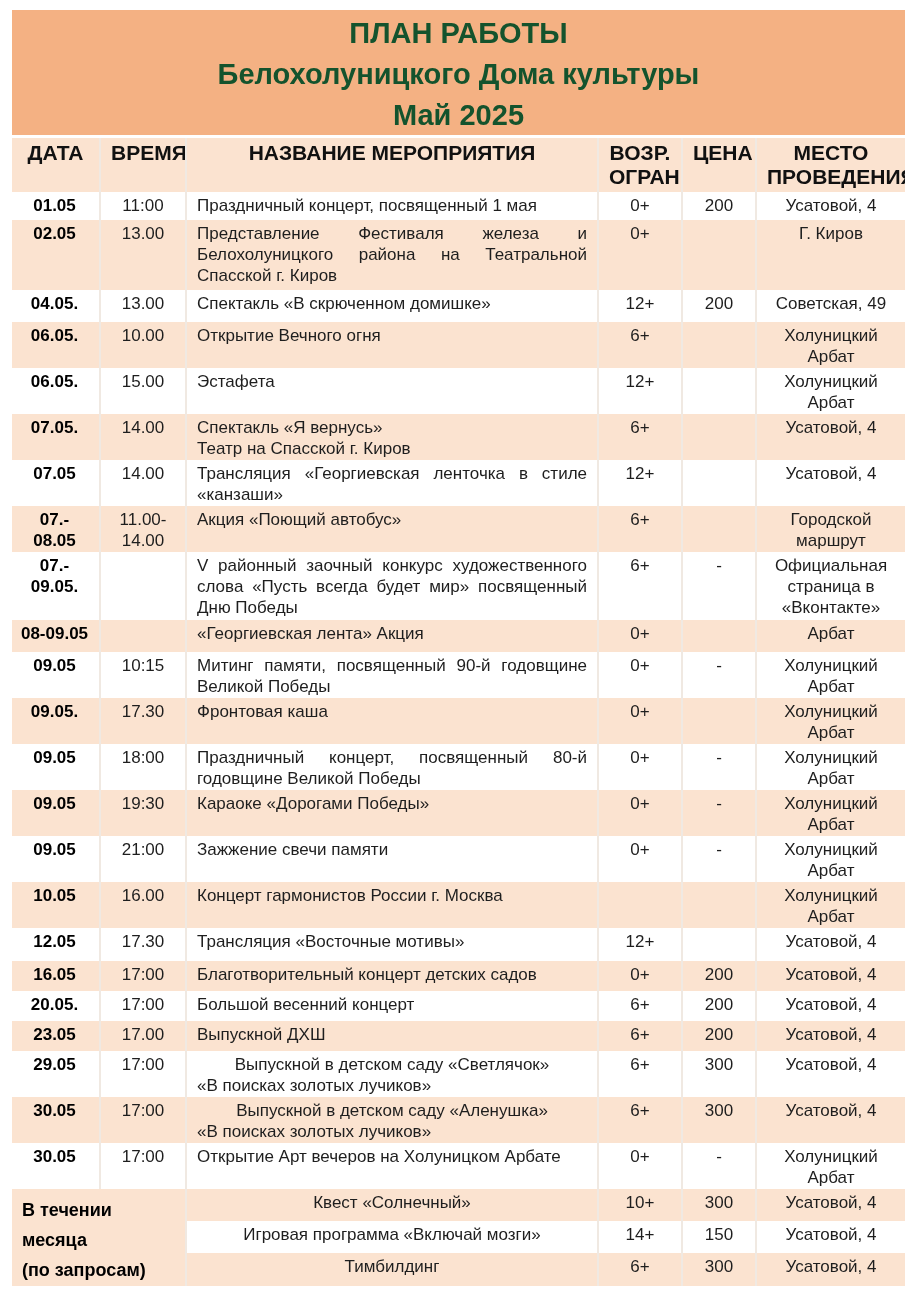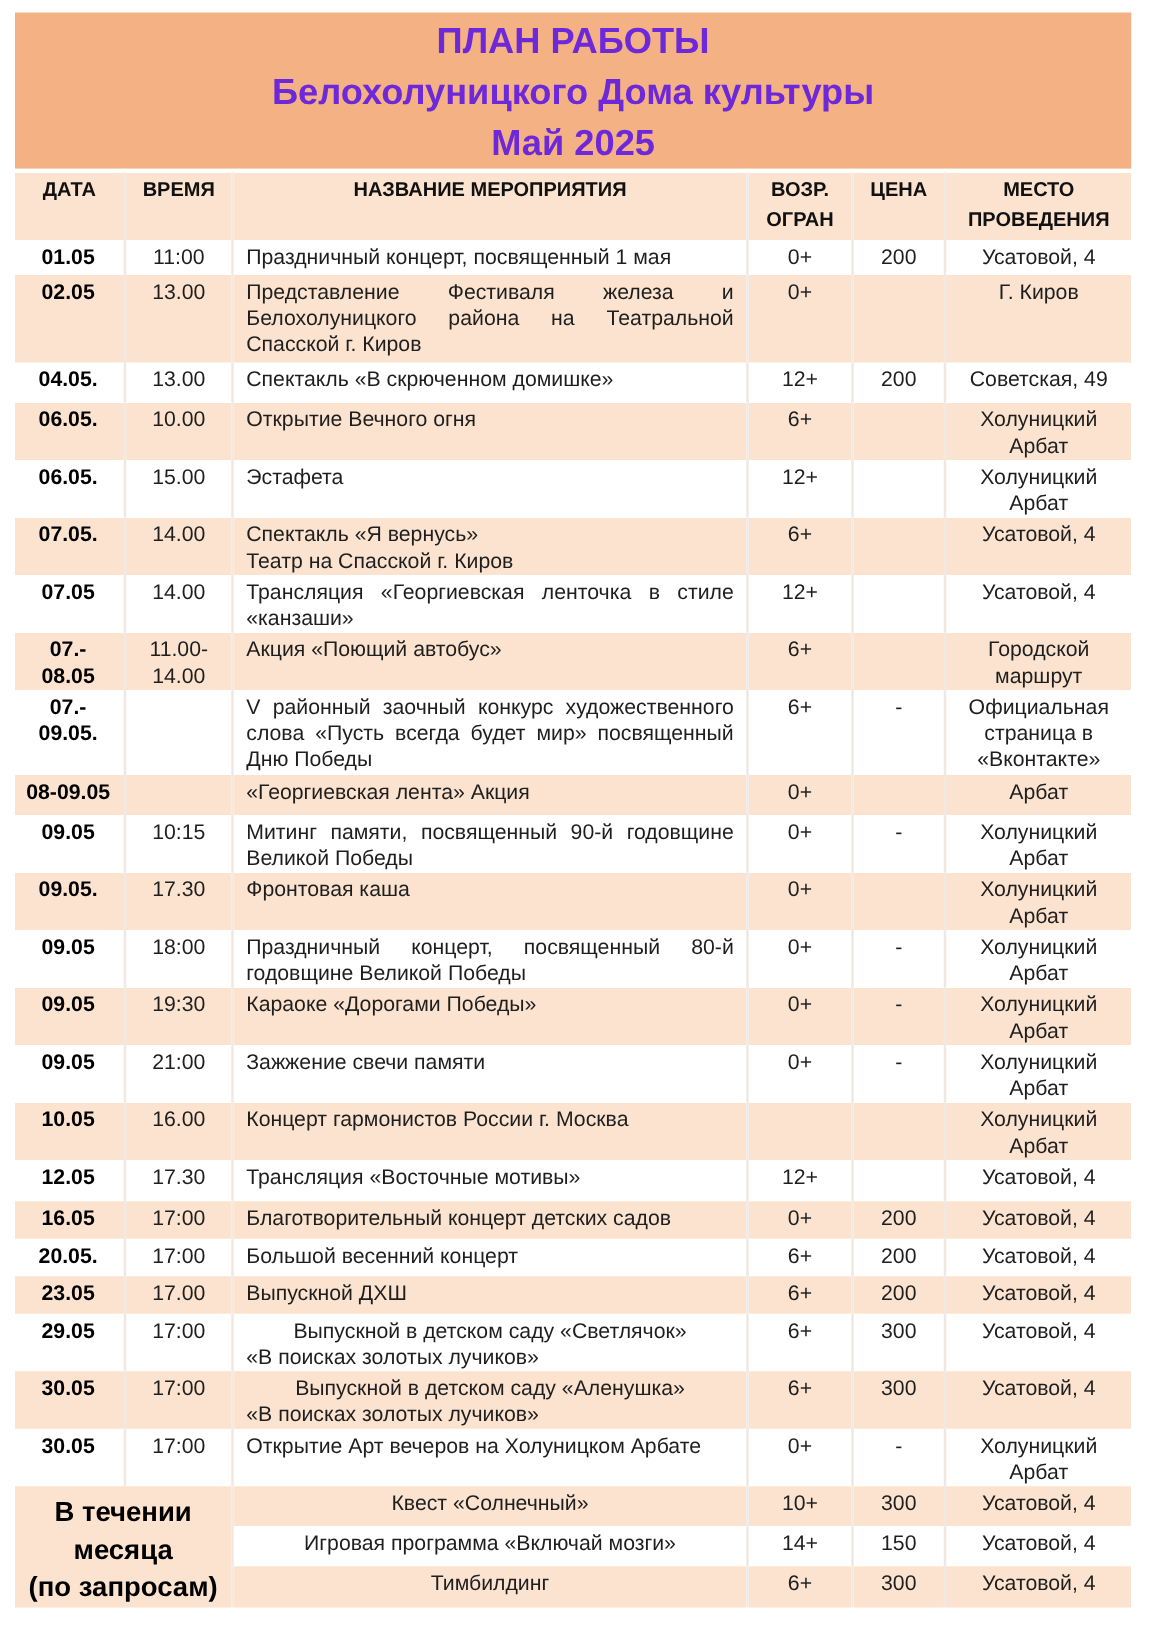--- a/index.html
+++ b/index.html
@@ -10,52 +10,52 @@
   }
   html,body{margin:0;padding:0;}
   body{
     width:919px;height:1300px;background:#ffffff;overflow:hidden;
     font-family:"Liberation Sans", sans-serif;color:var(--text);
   }
   .page{padding:10px 14px 0 12px;}
   .title-band{
     background:var(--band);
     height:125px;box-sizing:border-box;
-    text-align:center;font-weight:bold;color:#6d28d9;
+    text-align:center;font-weight:bold;color:#14532d;
     font-size:29px;line-height:41px;padding-top:3px;
   }
   table{
     border-collapse:collapse;table-layout:fixed;width:893px;
   }
   th,td{
     vertical-align:top;box-sizing:border-box;
     font-size:17px;line-height:21px;
     padding:3px 10px 1px;
     overflow:hidden;
   }
   thead th{
     background:var(--stripe);
     border-top:3px solid #ffffff;
     font-weight:bold;text-align:center;
-    font-size:16px;line-height:24px;
+    font-size:21px;line-height:24px;
     height:55px;padding-top:3px;color:#111;
   }
   .bl{border-left:2px solid var(--grid);}
   tr.shade td{background:var(--stripe);}
   td.c-date{font-weight:bold;text-align:center;color:#000;padding-left:2px;padding-right:4px;}
   td.c-time{text-align:center;padding-left:2px;padding-right:2px;}
   td.c-age,td.c-price{text-align:center;padding-left:2px;padding-right:2px;}
   td.c-place{text-align:center;padding-left:4px;padding-right:4px;}
   td.c-name{text-align:left;}
   td.c-name .jl{text-align:justify;text-align-last:justify;}
   td.c-name .ll{text-align:left;}
   td.c-name .cl{text-align:center;}
   td.merged{
-    background:var(--stripe);font-weight:bold;text-align:center;color:#000;
-    font-size:22px;line-height:30px;padding-top:6px;
+    background:var(--stripe);font-weight:bold;text-align:left;color:#000;
+    font-size:18px;line-height:30px;padding-top:6px;
   }
 </style>
 </head>
 <body>
 
 <div class="page">
 
   <div class="title-band">
     <div>ПЛАН РАБОТЫ</div>
     <div>Белохолуницкого Дома культуры</div>

